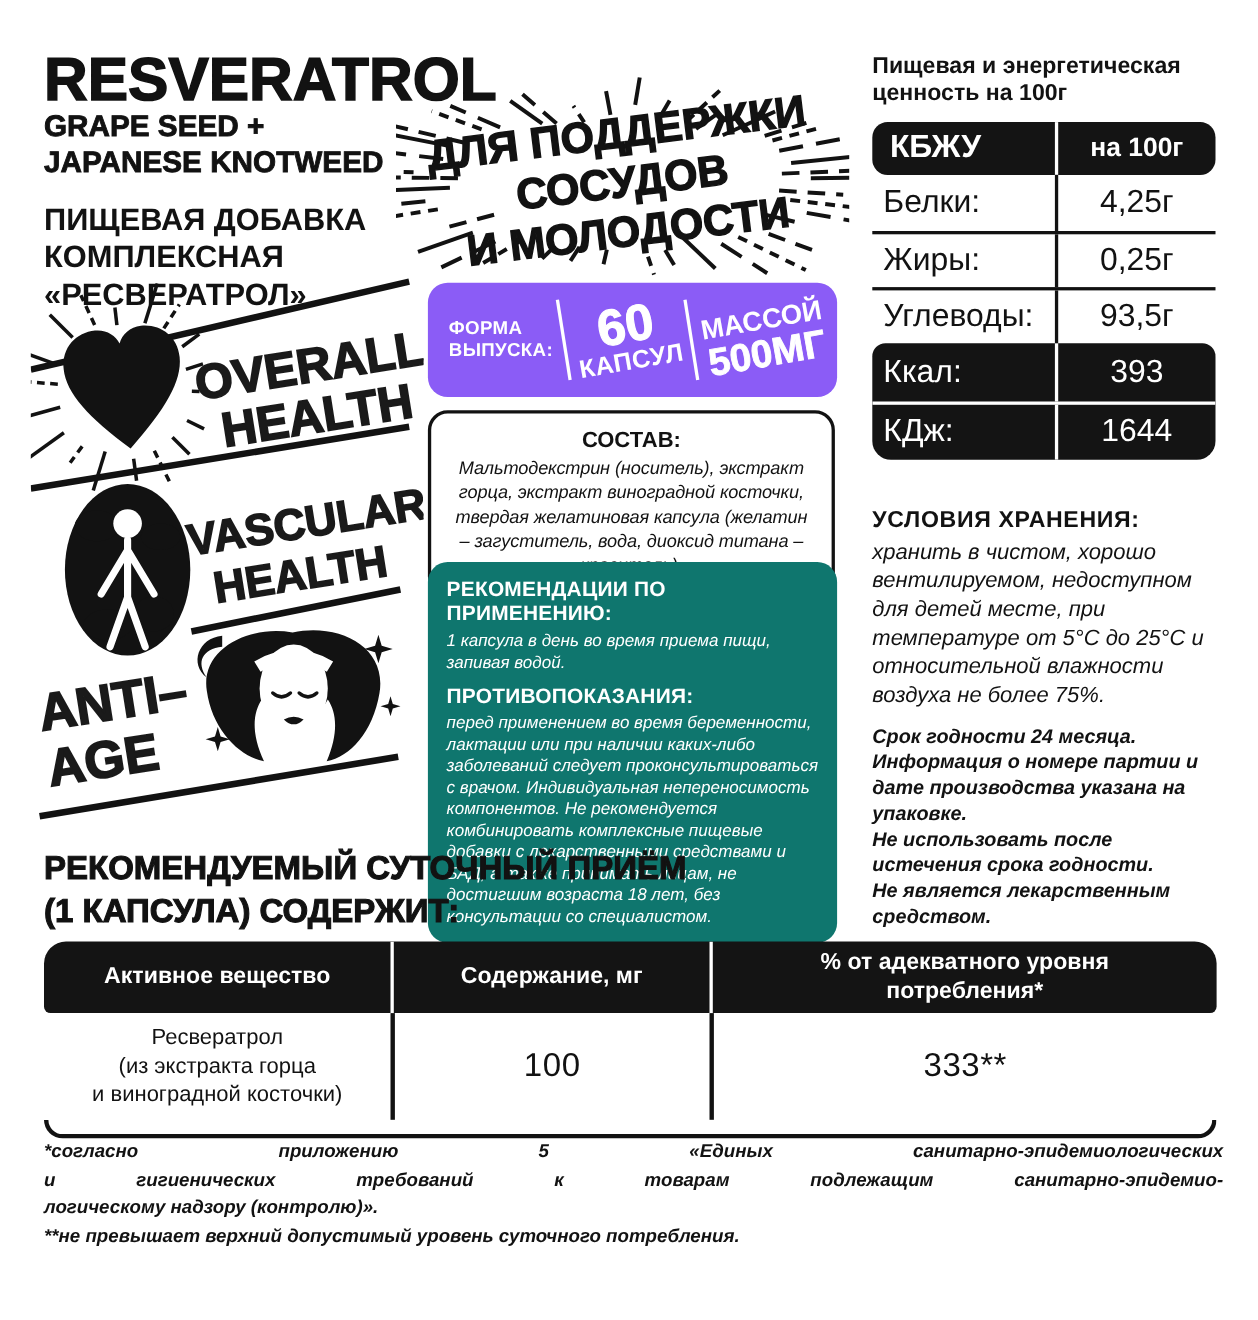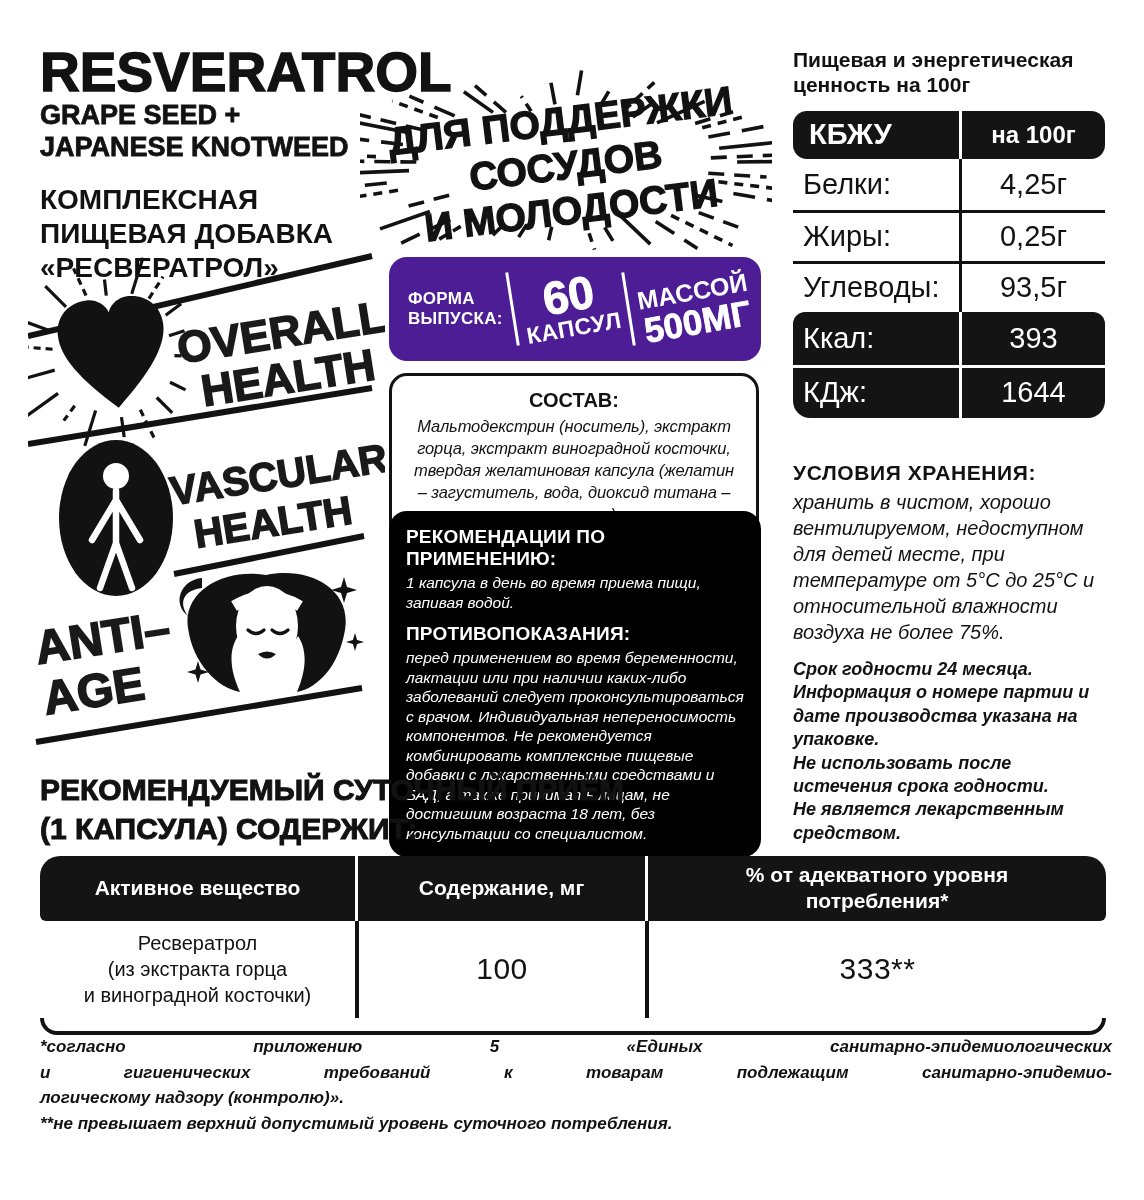--- a/index.html
+++ b/index.html
@@ -22,21 +22,21 @@
   .burst { position:absolute; left:360px; top:56px; width:412px; height:216px; }
   .burst svg { width:100%; height:100%; }
   svg text { font-family:"Liberation Sans", sans-serif; }
 
   
   .benefits { position:absolute; left:28px; top:248px; width:357px; height:514px; }
 
   
   .form-box {
     position:absolute; left:389px; top:257px; width:372px; height:104px;
-    background:#4c1d95; border-radius:18px; color:#fff;
+    background:#8b5cf6; border-radius:18px; color:#fff;
     display:flex; align-items:center;
   }
   .form-label { flex:0 0 122px; padding-left:19px; font-size:17px; font-weight:800; line-height:1.2; letter-spacing:0.3px; }
   .form-div { width:3px; height:74px; background:#fff; transform:rotate(-9deg); }
   .form-col { flex:1; text-align:center; transform:rotate(-10deg); }
   .form-count { font-size:46px; font-weight:800; line-height:0.85; -webkit-text-stroke:1px #fff; }
   .form-count-unit { font-size:23px; font-weight:800; letter-spacing:0.5px; }
   .form-mass1 { font-size:25px; font-weight:800; line-height:1; }
   .form-mass2 { font-size:35px; font-weight:800; line-height:1; -webkit-text-stroke:0.8px #fff; }
 
@@ -44,21 +44,21 @@
   .comp-box {
     position:absolute; left:389px; top:373px; width:370px; min-height:130px;
     border:3.5px solid #121212; border-radius:18px; padding:13px 17px;text-align:center;
   }
   .comp-head { font-size:20px; font-weight:800; margin-bottom:4px; }
   .comp-body { font-size:16.5px; font-style:italic; font-weight:500; line-height:1.33; letter-spacing:-0.1px; }
 
   
   .reco-box {
     position:absolute; left:389px; top:511px; width:372px; min-height:244px;
-    background:#000000; border-radius:18px; color:#fff; padding:15px 16px 14px 17px;
+    background:#0f766e; border-radius:18px; color:#fff; padding:15px 16px 14px 17px;
   }
   .reco-head { font-size:19px; font-weight:800; margin-bottom:3px; letter-spacing:0.2px; }
   .reco-body { font-size:15.5px; font-style:italic; line-height:1.26; }
   .contra-head { margin-top:11px; }
 
   
   .nutri { position:absolute; left:793px; top:48px; width:312px; }
   .nutri-title { font-size:21px; font-weight:700; line-height:1.18; margin-bottom:13px; }
   .nutri-head {
     display:grid; grid-template-columns:1fr 146px; background:#141414; color:#fff;
@@ -105,22 +105,22 @@
 </head>
 <body>
 
 <div class="page">
 
   <div class="brand">
     <div class="brand-title heavy">RESVERATROL</div>
     <div class="brand-sub semiheavy">GRAPE SEED +</div>
     <div class="brand-sub semiheavy">JAPANESE KNOTWEED</div>
     <div class="brand-type">
+      <div>ПИЩЕВАЯ ДОБАВКА</div>
       <div>КОМПЛЕКСНАЯ</div>
-      <div>ПИЩЕВАЯ ДОБАВКА</div>
       <div>«РЕСВЕРАТРОЛ»</div>
     </div>
   </div>
 
   <div class="burst">
     <svg viewBox="0 0 412 216">
       <g id="burst-rays">
           <line x1="377.0988578987258" y1="105.98996890451389" x2="456.6141088822212" y2="105.05584152923467" stroke="#121212" stroke-width="3.6"></line>
           <line x1="348.2574073713238" y1="117.24007121797601" x2="406.55795132056454" y2="121.0268770377362" stroke="#121212" stroke-width="3.6" stroke-dasharray="16 10"></line>
           <line x1="358.40986473258044" y1="125.81081413876623" x2="448.3832911585958" y2="136.32522525194108" stroke="#121212" stroke-width="3.6" stroke-dasharray="9 7"></line>

